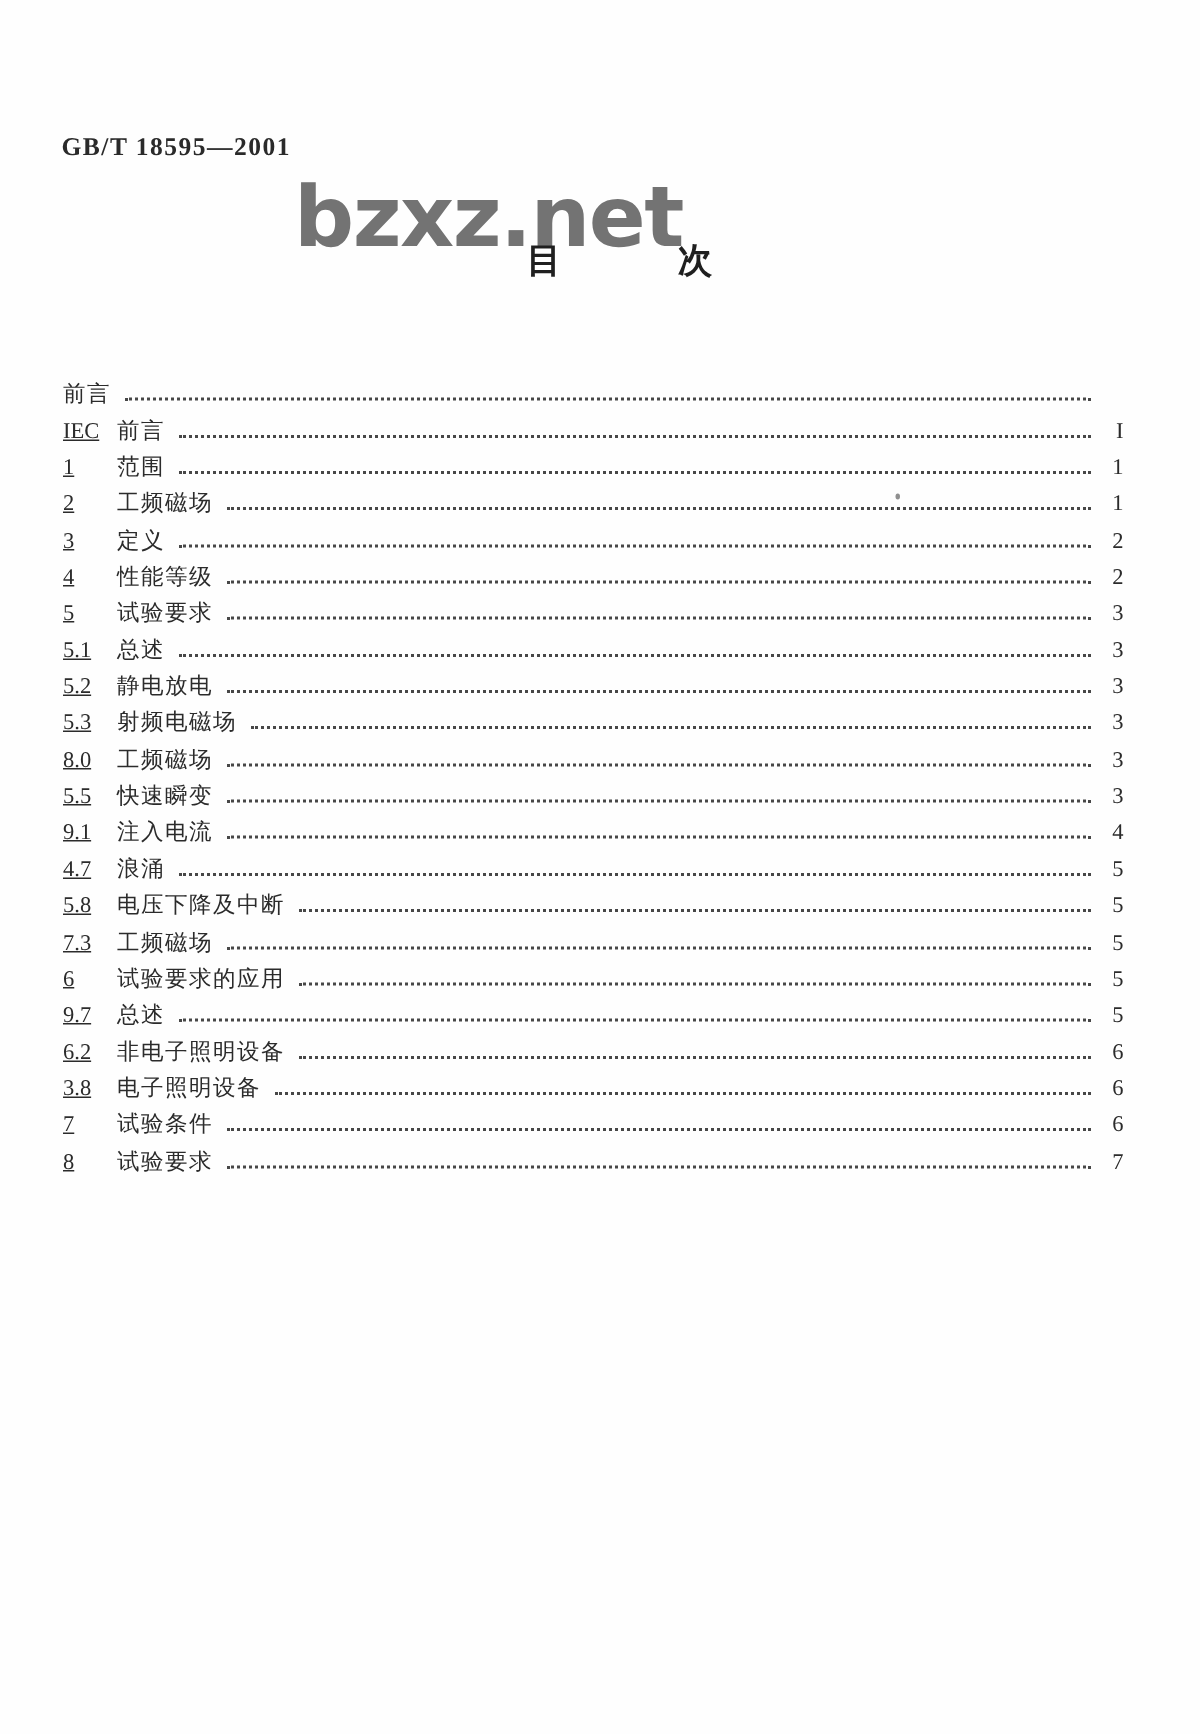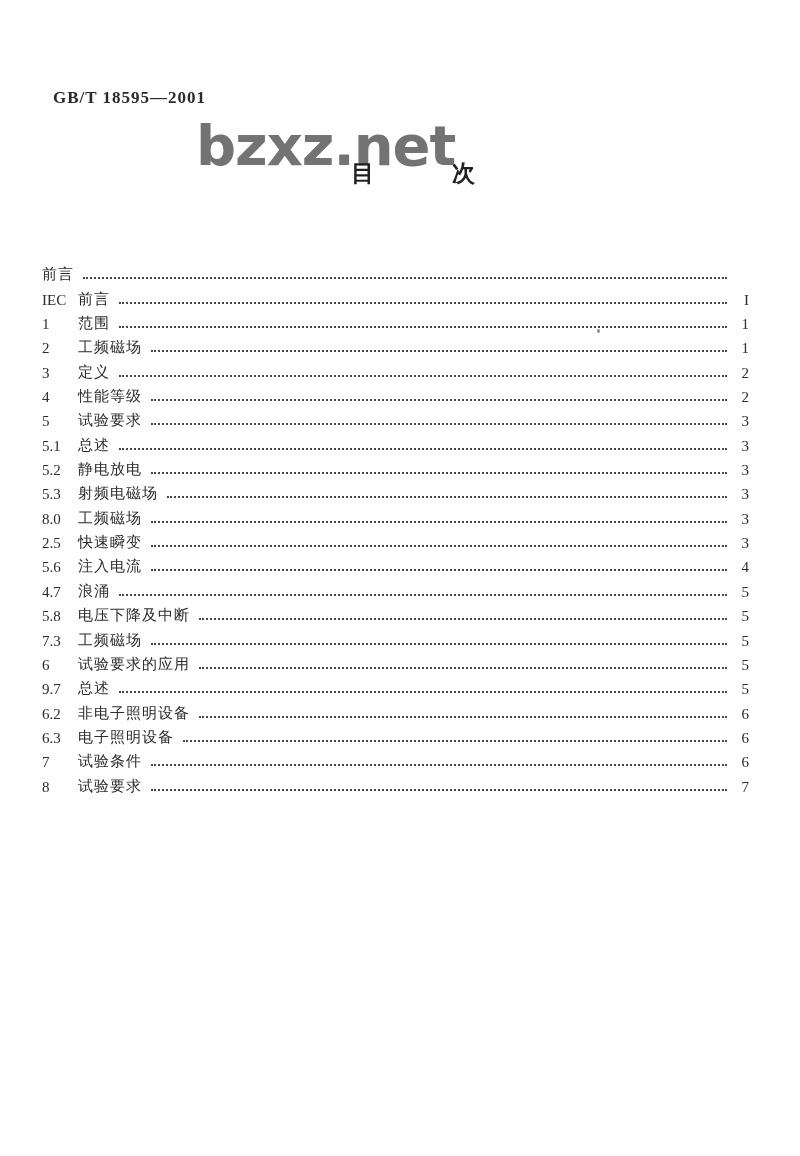--- a/index.html
+++ b/index.html
@@ -25,21 +25,21 @@
     font-family: "DejaVu Sans", sans-serif;
     font-weight: bold;
     font-size: 56px;
     letter-spacing: -1px;
     color: #737373;
     z-index: 0;
     user-select: none;
   }
   .std-code {
     position: absolute;
-    left: 53px;
+    left: 41px;
     top: 88px;
     font-size: 17px;
     font-weight: bold;
     letter-spacing: 1px;
     color: #2a2a2a;
     z-index: 2;
   }
   .doc-title {
     position: absolute;
     left: 13px;
@@ -48,36 +48,37 @@
     text-align: center;
     font-size: 23px;
     font-weight: bold;
     word-spacing: 72px;
     color: #1f1f1f;
     z-index: 2;
   }
   .toc {
     position: absolute;
     left: 42px;
-    top: 260px;
+    top: 248px;
     width: 707px;
     z-index: 2;
   }
   .toc-row {
     display: flex;
     align-items: flex-end;
     height: 24.35px;
     font-size: 15px;
     color: #2b2b2b;
     white-space: nowrap;
   }
   .toc-num {
     display: inline-block;
     min-width: 36px;
     font-size: 15px;
+    text-decoration: underline;
   }
   .toc-label {
     display: inline-block;
     letter-spacing: 1px;
   }
   .toc-leader {
     flex: 1 1 auto;
     border-bottom: 2px dotted #474747;
     margin: 0 5px 5px 9px;
     min-width: 20px;
@@ -172,27 +173,27 @@
         <span class="toc-leader"></span>
         <span class="toc-page">3</span>
       </div>
       <div class="toc-row">
         <span class="toc-num">8.0</span>
         <span class="toc-label">工频磁场</span>
         <span class="toc-leader"></span>
         <span class="toc-page">3</span>
       </div>
       <div class="toc-row">
-        <span class="toc-num">2.5</span>
+        <span class="toc-num">5.5</span>
         <span class="toc-label">快速瞬变</span>
         <span class="toc-leader"></span>
         <span class="toc-page">3</span>
       </div>
       <div class="toc-row">
-        <span class="toc-num">5.6</span>
+        <span class="toc-num">9.1</span>
         <span class="toc-label">注入电流</span>
         <span class="toc-leader"></span>
         <span class="toc-page">4</span>
       </div>
       <div class="toc-row">
         <span class="toc-num">4.7</span>
         <span class="toc-label">浪涌</span>
         <span class="toc-leader"></span>
         <span class="toc-page">5</span>
       </div>
@@ -220,21 +221,21 @@
         <span class="toc-leader"></span>
         <span class="toc-page">5</span>
       </div>
       <div class="toc-row">
         <span class="toc-num">6.2</span>
         <span class="toc-label">非电子照明设备</span>
         <span class="toc-leader"></span>
         <span class="toc-page">6</span>
       </div>
       <div class="toc-row">
-        <span class="toc-num">6.3</span>
+        <span class="toc-num">3.8</span>
         <span class="toc-label">电子照明设备</span>
         <span class="toc-leader"></span>
         <span class="toc-page">6</span>
       </div>
       <div class="toc-row">
         <span class="toc-num">7</span>
         <span class="toc-label">试验条件</span>
         <span class="toc-leader"></span>
         <span class="toc-page">6</span>
       </div>

